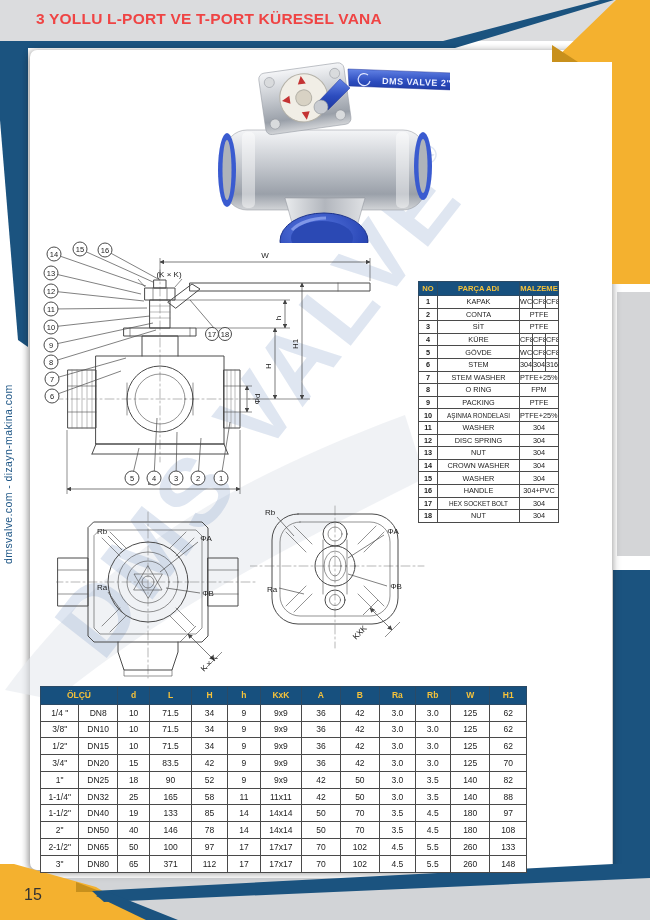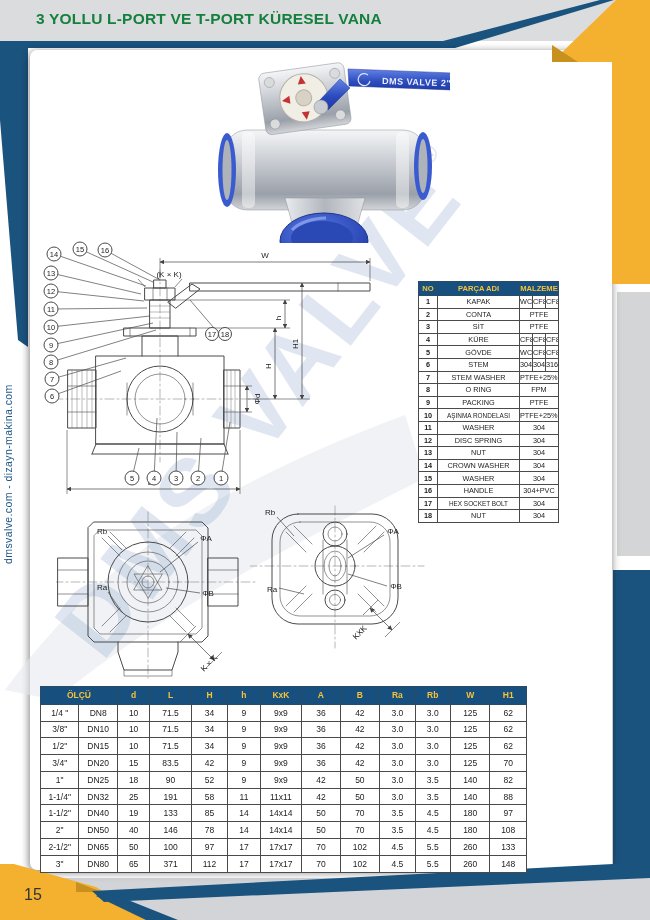--- a/index.html
+++ b/index.html
@@ -2,21 +2,21 @@
 <html><head>
 <meta charset="utf-8">
 <style>
   html,body{margin:0;padding:0;background:#fff;}
   #page{position:relative;width:650px;height:920px;overflow:hidden;background:#fff;
         font-family:"Liberation Sans",sans-serif;}
   .abs{position:absolute;}
   #panel{position:absolute;left:30px;top:50px;width:582px;height:820px;background:#fff;
          border-radius:7px;box-shadow:0 3px 9px rgba(30,30,30,.45),-2px 0 6px rgba(30,30,30,.2);}
   #page-title{position:absolute;left:36px;top:10px;font-size:15.5px;font-weight:bold;
-              color:#15803d;letter-spacing:.2px;}
+              color:#ef4444;letter-spacing:.2px;}
   #watermark{position:absolute;left:-80px;top:330px;width:760px;height:200px;
              transform:rotate(-52deg);text-align:center;font-weight:bold;
              font-size:96px;letter-spacing:5px;color:rgba(122,152,198,.24);
              white-space:nowrap;pointer-events:none;}
   #watermark sup{font-size:26px;vertical-align:48px;letter-spacing:0;}
   #sidebar-url{position:absolute;left:2px;top:338px;height:272px;width:15px;
                writing-mode:vertical-rl;transform:rotate(180deg);
                font-size:10.5px;color:#1d5585;text-align:center;letter-spacing:.4px;}
   #page-number{position:absolute;left:24px;top:886px;font-size:16px;color:#333;}
 
@@ -581,21 +581,21 @@
             <td>50</td>
             <td>3.0</td>
             <td>3.5</td>
             <td>140</td>
             <td>82</td>
           </tr>
           <tr>
             <td>1-1/4"</td>
             <td>DN32</td>
             <td>25</td>
-            <td>191</td>
+            <td>165</td>
             <td>58</td>
             <td>11</td>
             <td>11x11</td>
             <td>42</td>
             <td>50</td>
             <td>3.0</td>
             <td>3.5</td>
             <td>140</td>
             <td>88</td>
           </tr>

